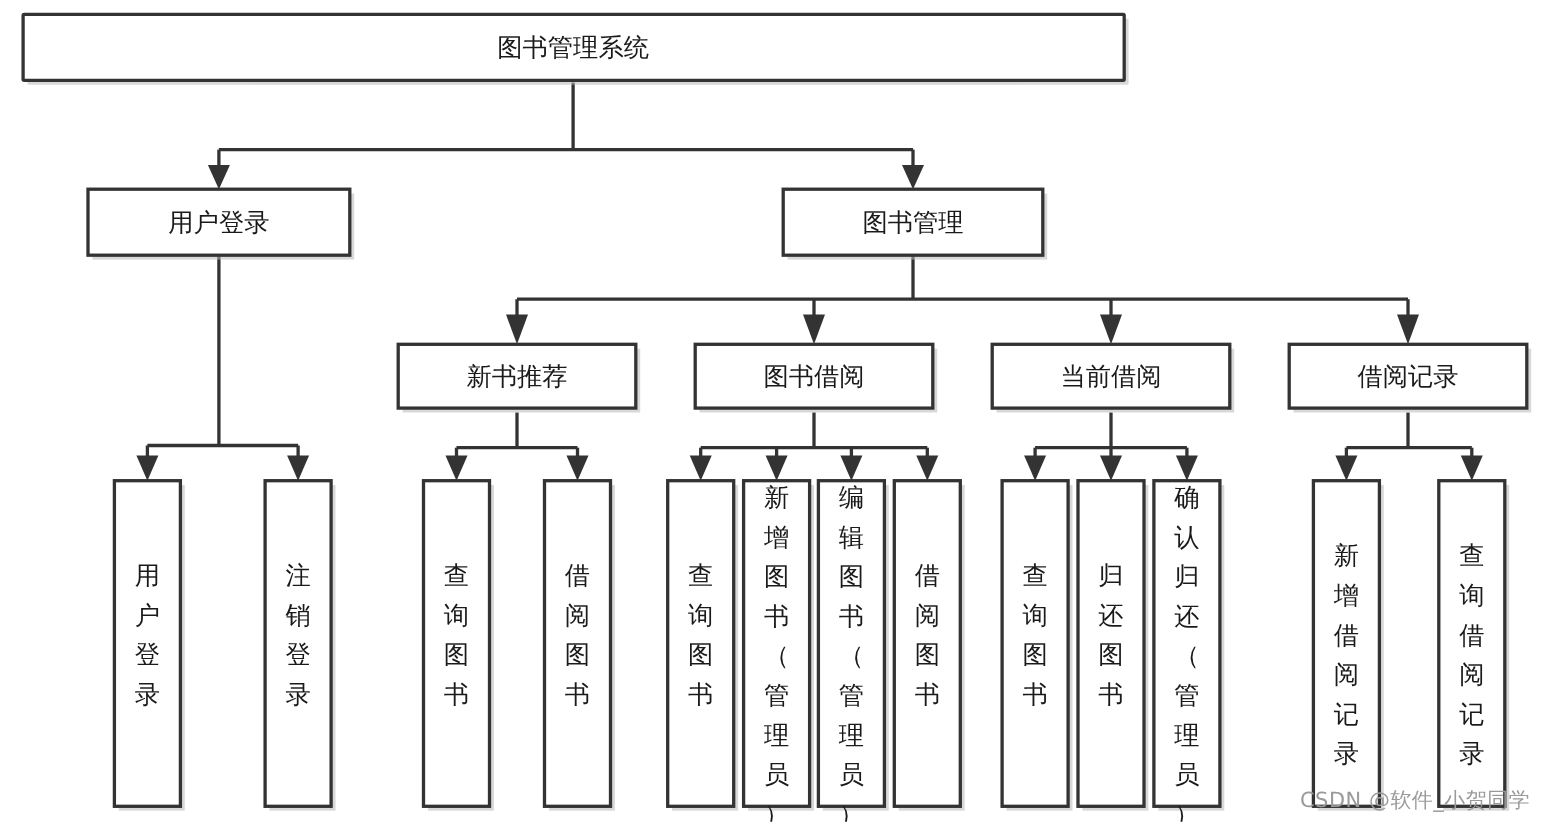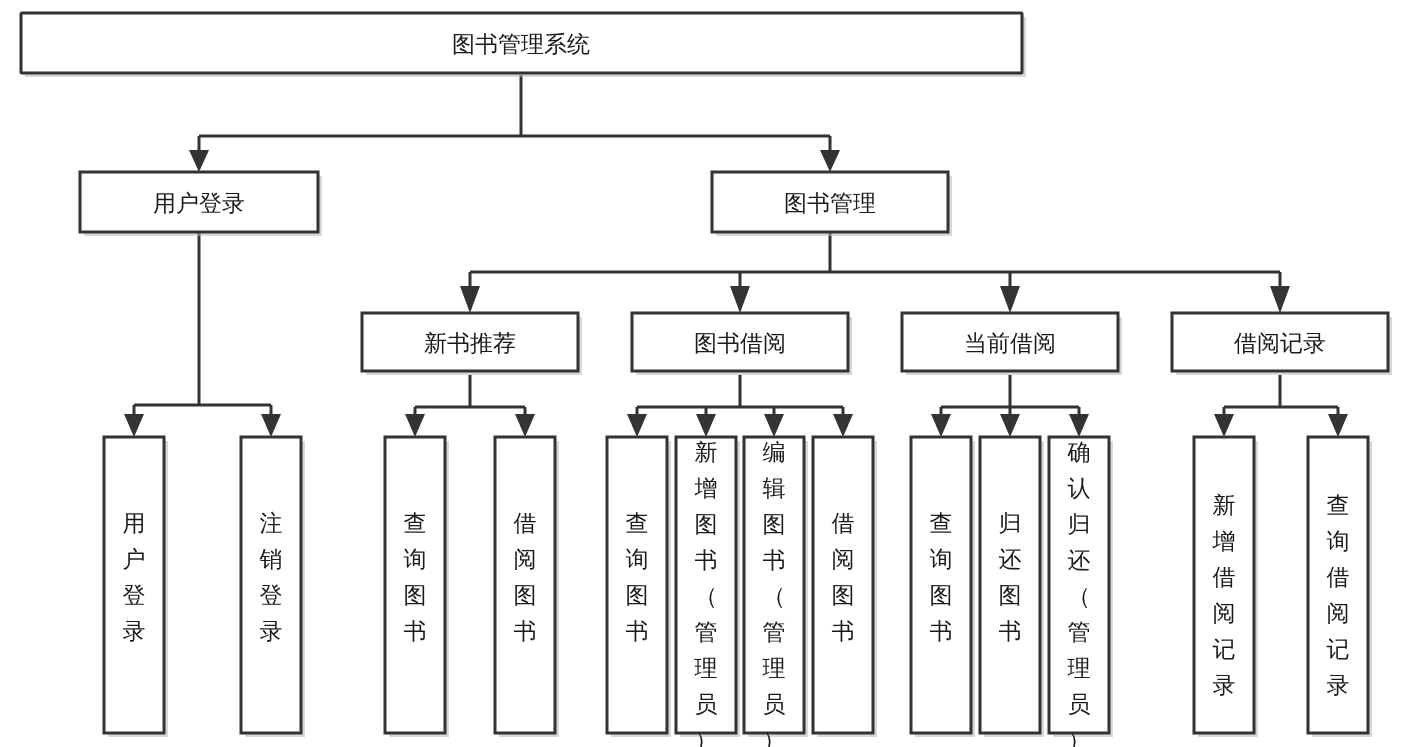--- a/index.html
+++ b/index.html
@@ -256,13 +256,14 @@
     </g>
 
     <g>
       <rect class="node-shadow" x="1312" y="441" width="60" height="296"></rect>
       <rect class="node-rect" x="1308" y="437" width="60" height="296"></rect>
       <text class="leaf-label" x="1338" y="513"><tspan x="1338" y="513" text-anchor="middle">查</tspan><tspan x="1338" y="549" text-anchor="middle">询</tspan><tspan x="1338" y="585" text-anchor="middle">借</tspan><tspan x="1338" y="621" text-anchor="middle">阅</tspan><tspan x="1338" y="657" text-anchor="middle">记</tspan><tspan x="1338" y="693" text-anchor="middle">录</tspan></text>
     </g>
 
   </svg>
 
+  <div class="watermark">CSDN @软件_小贺同学</div>
 </div>
 
 </body></html>

